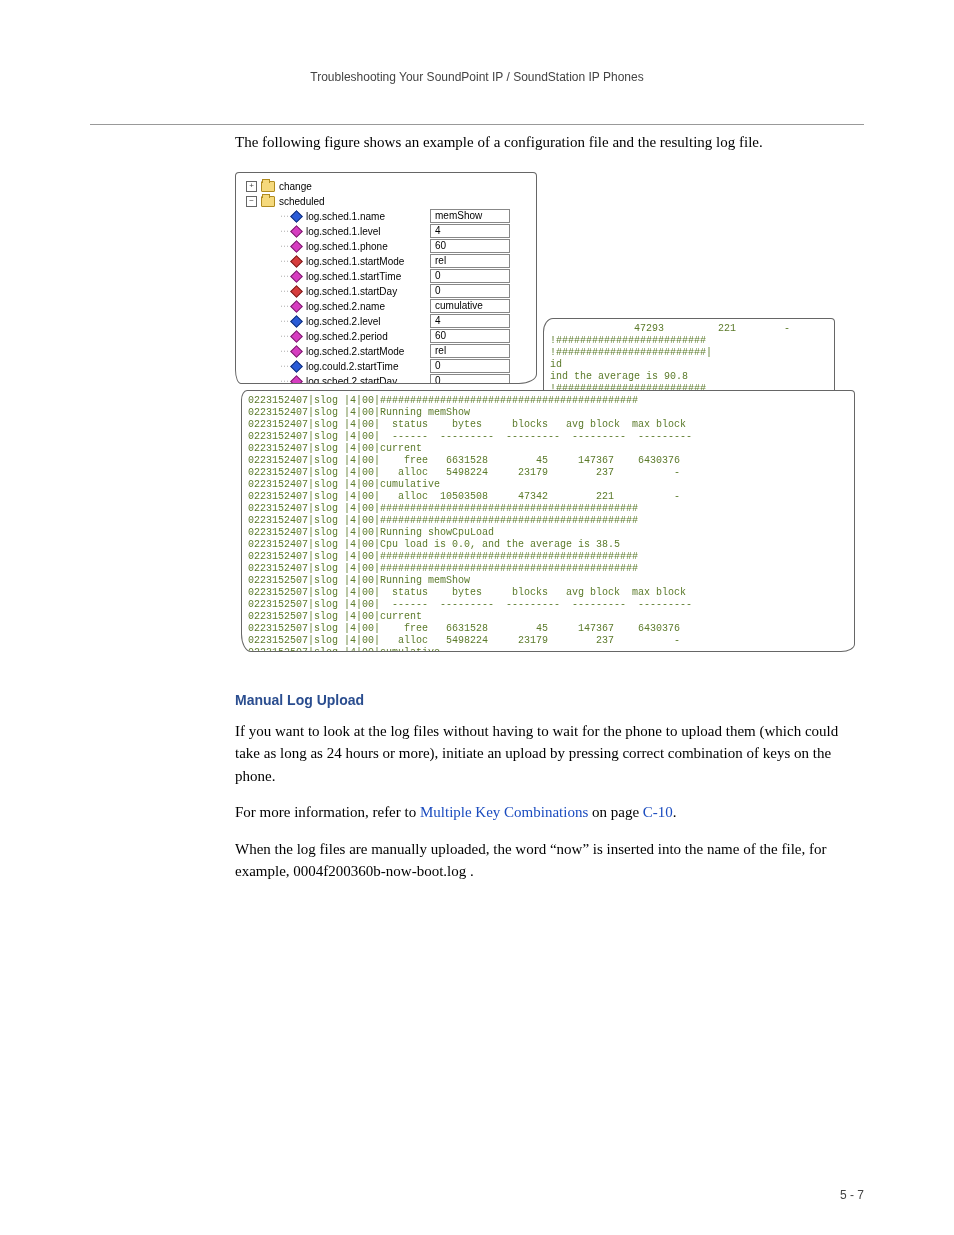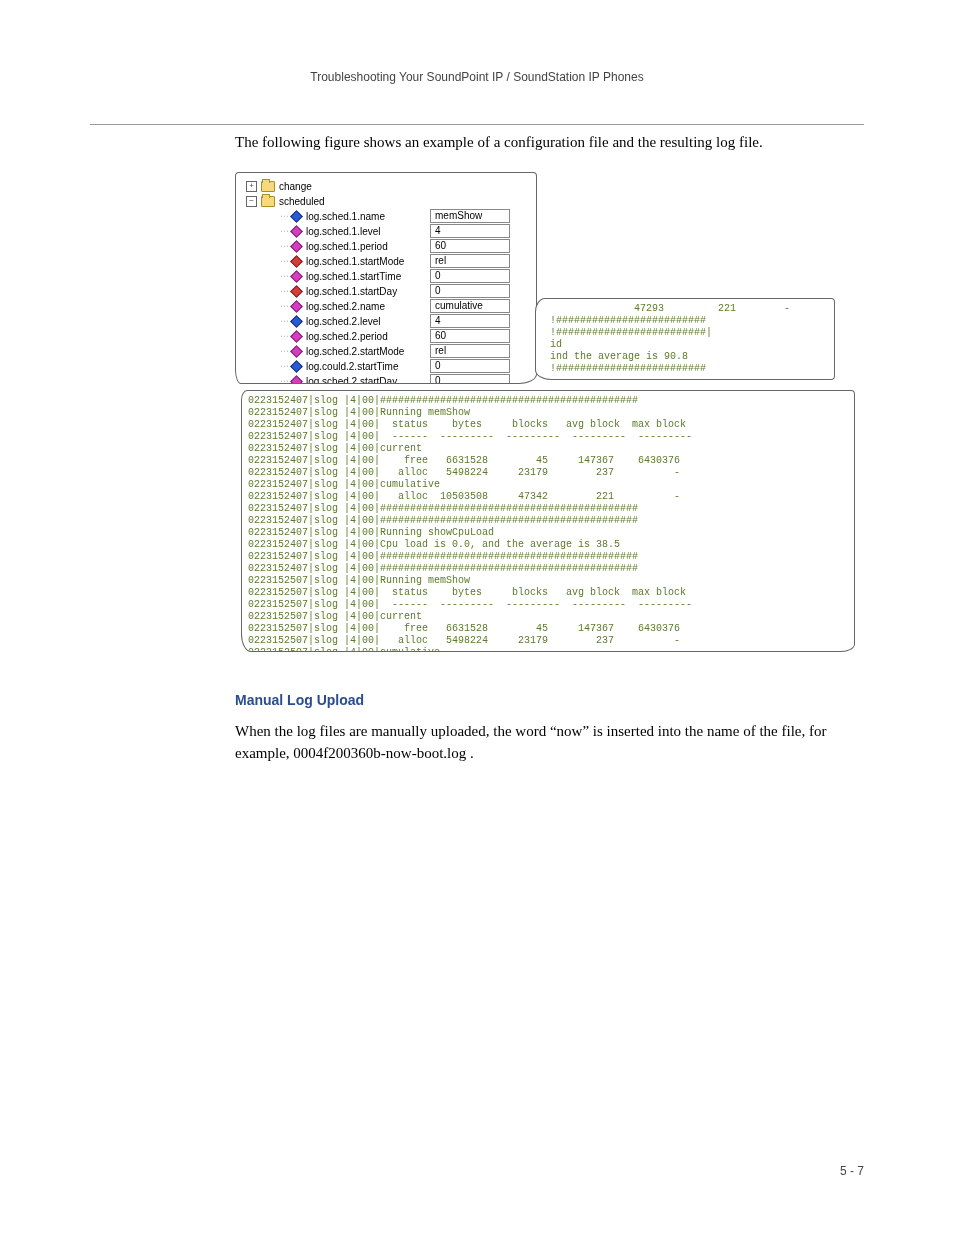--- a/index.html
+++ b/index.html
@@ -52,24 +52,23 @@
     position: absolute;
     background: #fff;
     overflow: hidden;
   }
   .torn-top {
     top: 0; left: 0; width: 300px; height: 210px;
     border: 1px solid #666;
     border-radius: 4px 4px 18px 6px / 4px 4px 10px 14px;
   }
   .torn-right {
-    top: 126px; right: 0; width: 290px; height: 80px;
+    top: 146px; right: 0; width: 290px; height: 80px;
     border: 1px solid #666;
     border-radius: 10px 4px 4px 16px / 14px 4px 4px 10px;
-    padding-left: 8px;
   }
   .torn-bottom {
     top: 218px; left: -12px; width: 612px; height: 260px;
     border: 1px solid #666;
     border-radius: 6px 4px 14px 10px / 10px 4px 8px 18px;
     margin-left: 18px;
   }
   .torn::before {
     content:"";
     position:absolute; inset:0;
@@ -117,21 +116,21 @@
   .mono {
     font-family: "Courier New", monospace;
     font-size: 10px;
     line-height: 12px;
     white-space: pre;
     color: #5b7a2a;
     padding: 4px 6px;
   }
   .footer {
     position: absolute;
-    bottom: 52px;
+    bottom: 28px;
     right: 90px;
     font-family: Arial, Helvetica, sans-serif;
     font-size: 12px;
     color: #444;
   }
 </style>
 </head>
 <body>
 
 <div class="page">
@@ -169,21 +168,21 @@
                 <span class="dotline">⋯</span>
                 <span class="diamond d-mag"></span>
                 <span>log.sched.1.level</span>
               </span>
               <span class="kv-val">4</span>
             </div>
             <div class="kv-row tree-indent3">
               <span class="kv-key">
                 <span class="dotline">⋯</span>
                 <span class="diamond d-mag"></span>
-                <span>log.sched.1.period</span>
+                <span>log.sched.1.phone</span>
               </span>
               <span class="kv-val">60</span>
             </div>
             <div class="kv-row tree-indent3">
               <span class="kv-key">
                 <span class="dotline">⋯</span>
                 <span class="diamond d-red"></span>
                 <span>log.sched.1.startMode</span>
               </span>
               <span class="kv-val">rel</span>
@@ -291,19 +290,23 @@
 0223152507|slog |4|00|   alloc  10509324     47391        221          -
 0223152507|slog |4|00|###########################################
 0223152507|slog |4|00|###########################################
 0223152507|slog |4|00|Running showCpuLoad</div>
     </div>
 
   </div>
 
   <div class="section-heading">Manual Log Upload</div>
 
-
+  <p class="body-text">If you want to look at the log files without having to wait for the phone to upload them (which could take as long as 24 hours or more), initiate an upload by pressing correct combination of keys on the phone.</p>
+
+  <p class="body-text">
+    <span>For more information, refer to </span><span class="link">Multiple Key Combinations</span><span> on page </span><span class="link">C-10</span><span>.</span>
+  </p>
 
   <p class="body-text">When the log files are manually uploaded, the word “now” is inserted into the name of the file, for example, 0004f200360b-now-boot.log .</p>
 
   <div class="footer">5 - 7</div>
 
 </div>
 
 </body></html>

